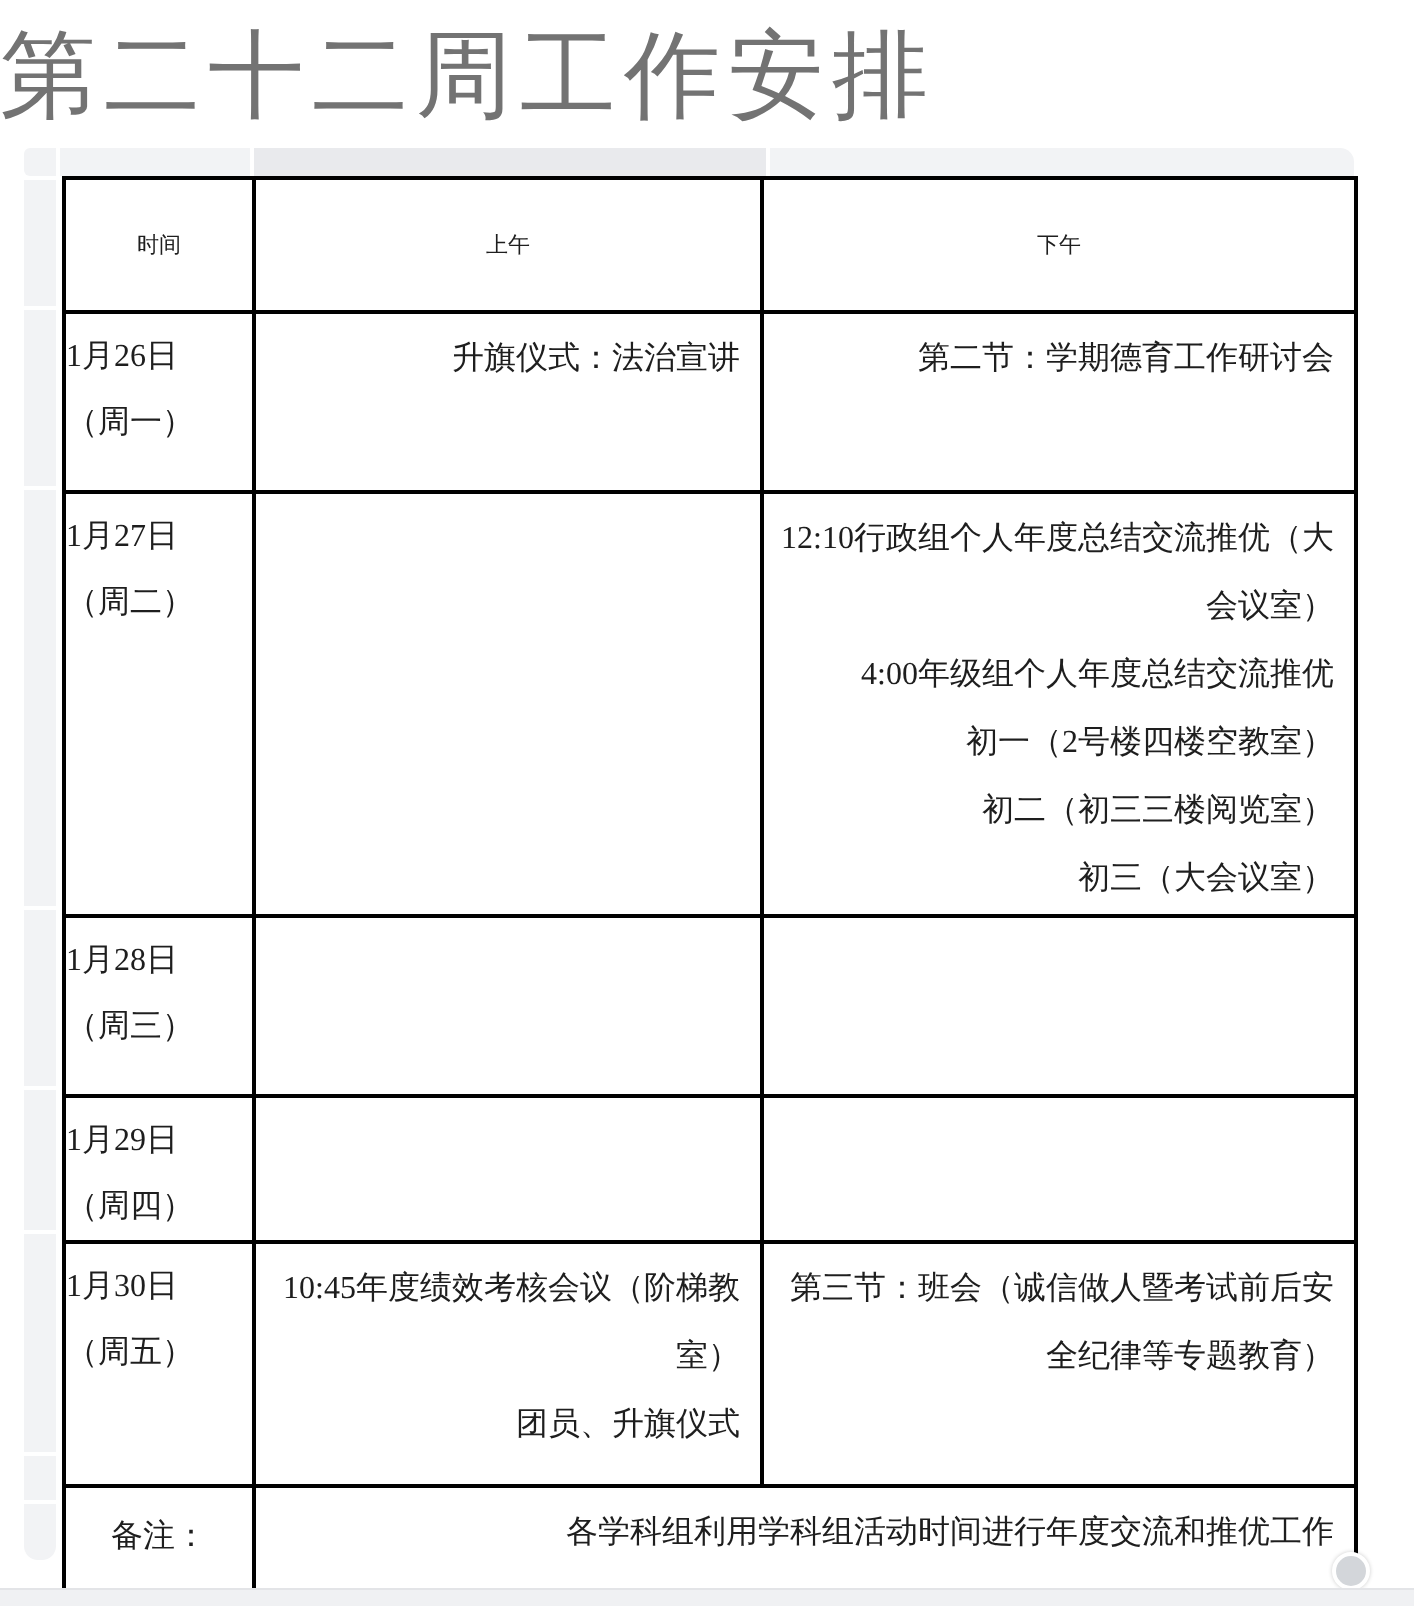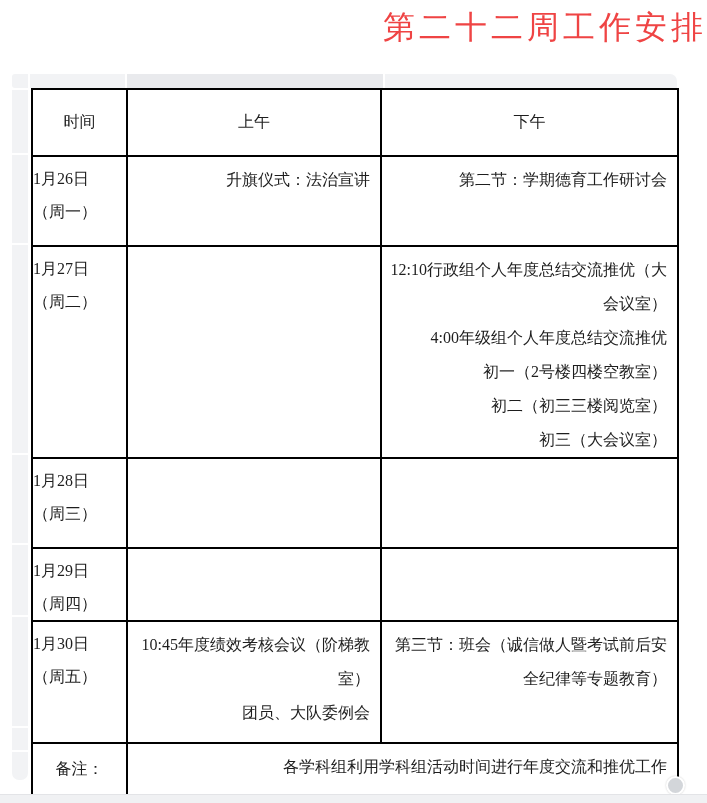--- a/index.html
+++ b/index.html
@@ -9,22 +9,22 @@
     font-family: "Liberation Serif", "DejaVu Serif", serif;
     color: #1e1e1e;
     position: relative;
     overflow: hidden;
   }
   .stage { position: absolute; inset: 0; background: #ffffff; }
 
   
   .doc-title {
     position: absolute; top: 6px; left: 0; width: 100%;
-    text-align: right;
-    font-size: 32px; font-weight: normal; color: #ef4444;
+    text-align: left;
+    font-size: 48px; font-weight: normal; color: #737373;
     letter-spacing: 4px;
     white-space: nowrap;
   }
 
   
   .col-gutter-seg {
     position: absolute; top: 74px; height: 14px;
     background: #f2f3f5;
   }
   .cg-corner { left: 12px; width: 16px; border-radius: 3px 0 0 3px; }
@@ -53,21 +53,21 @@
     width: 646px;
     font-size: 16px;
   }
   table.schedule th, table.schedule td {
     border: 2px solid #000000;
     vertical-align: top;
     overflow: hidden;
   }
   table.schedule th {
     font-weight: normal; text-align: center; vertical-align: middle;
-    font-size: 16px;
+    font-size: 11px;
   }
   tr.hdr   { height: 67px; }
   tr.r1    { height: 90px; }
   tr.r2    { height: 210px; }
   tr.r3    { height: 90px; font-family: Liberation Serif, serif; }
   tr.r4    { height: 72px; }
   tr.r5    { height: 122px; margin-top: 48px; }
   tr.rnote { height: 57px; font-family: Liberation Serif, serif; }
 
   td.c-time {
@@ -184,21 +184,21 @@
         <td class="c-body"></td>
       </tr>
 
       <tr class="r5">
         <td class="c-time">
           <div>1月30日</div>
           <div>（周五）</div>
         </td>
         <td class="c-body">
           <p>10:45年度绩效考核会议（阶梯教室）</p>
-          <p>团员、大队委例会</p>
+          <p>团员、升旗仪式</p>
         </td>
         <td class="c-body">
           <p>第三节：班会（诚信做人暨考试前后安全纪律等专题教育）</p>
         </td>
       </tr>
 
       <tr class="rnote">
         <td class="c-note-label">备注：</td>
         <td class="c-body" colspan="2">
           <p>各学科组利用学科组活动时间进行年度交流和推优工作</p>

